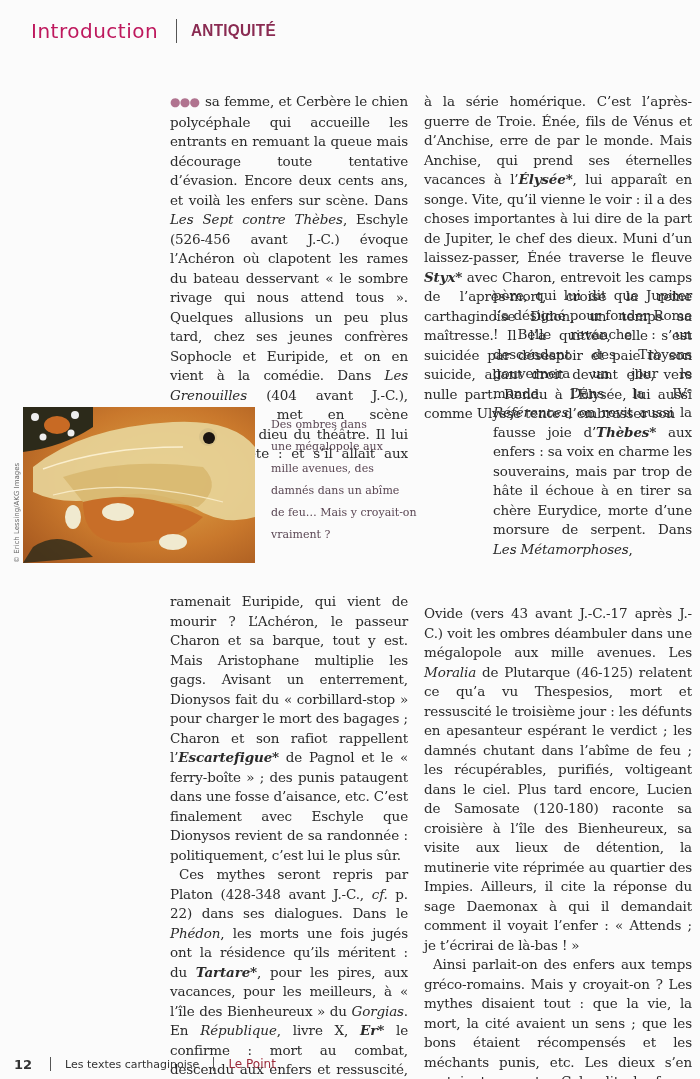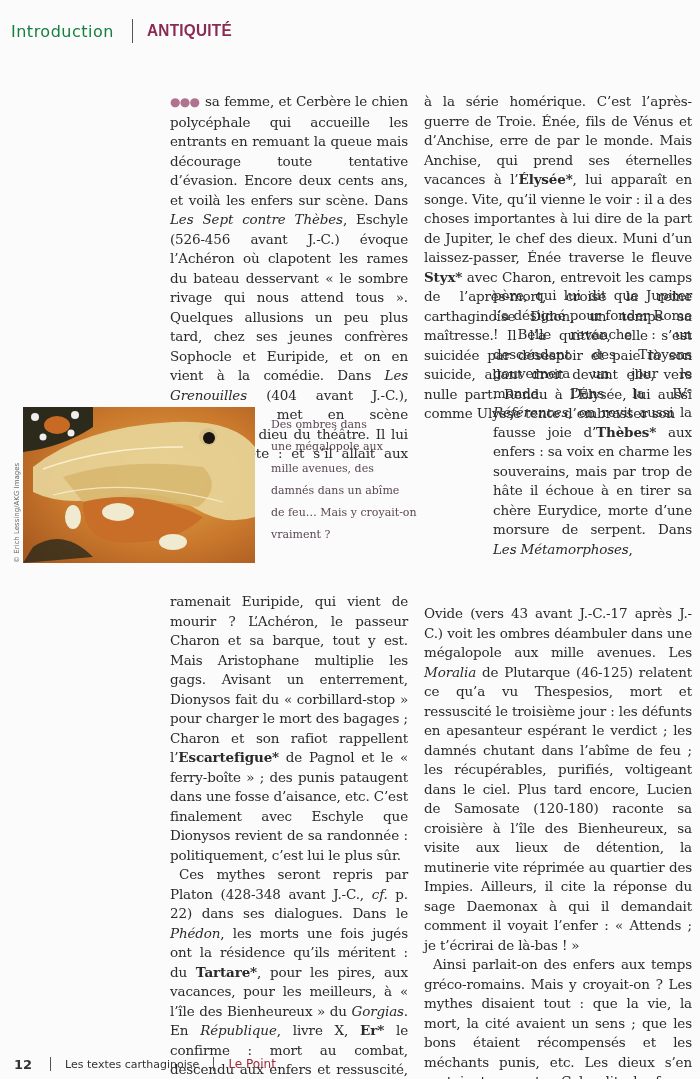--- a/index.html
+++ b/index.html
@@ -7,39 +7,39 @@
     width: 700px; height: 1079px; position: relative; overflow: hidden;
     background: #fbfbfb;
     font-family: "DejaVu Serif", serif;
     color: #2a2a2a;
   }
   .header {
     position: absolute; left: 11px; top: 16px; height: 30px;
     display: flex; align-items: center;
   }
   .header .section {
-    font-family: "DejaVu Sans", sans-serif; font-size: 16px; letter-spacing: 0.5px;
-    color: #15803d; font-weight: normal;
+    font-family: "DejaVu Sans", sans-serif; font-size: 20px; letter-spacing: 0.5px;
+    color: #be185d; font-weight: normal; margin-left: 20px;
   }
   .header .sep {
     display: inline-block; width: 1px; height: 24px; background: #555;
     margin: 0 14px 0 18px;
   }
   .header .rubric {
     font-family: "Liberation Sans", sans-serif; font-weight: bold; font-size: 17px;
     color: #8a2b52; letter-spacing: 0.3px; transform: scaleX(0.9); transform-origin: left;
   }
   .col {
     position: absolute;
     font-size: 13.5px; line-height: 19.5px; text-align: justify;
     hyphens: manual; letter-spacing: -0.15px;
   }
   .col p { margin: 0; }
   .col p.indent { text-indent: 9px; }
-  .col b { font-weight: bold; }
+  .col b { font-weight: bold; font-style: italic; }
   .dots { color: #b0738f; letter-spacing: -1px; margin-right: 6px; font-size: 12px; }
   #col-left-top { left: 170px; top: 92px; width: 238px; }
   #col-left-bottom { left: 170px; top: 592px; width: 238px; }
   #col-right-top { left: 424px; top: 92px; width: 268px; }
   #col-right-narrow { left: 493px; top: 286px; width: 199px; }
   #col-right-bottom { left: 424px; top: 604px; width: 268px; }
   .figure {
     position: absolute; left: 23px; top: 407px; width: 232px; height: 156px;
     overflow: hidden; background: #c77a2a;
   }

